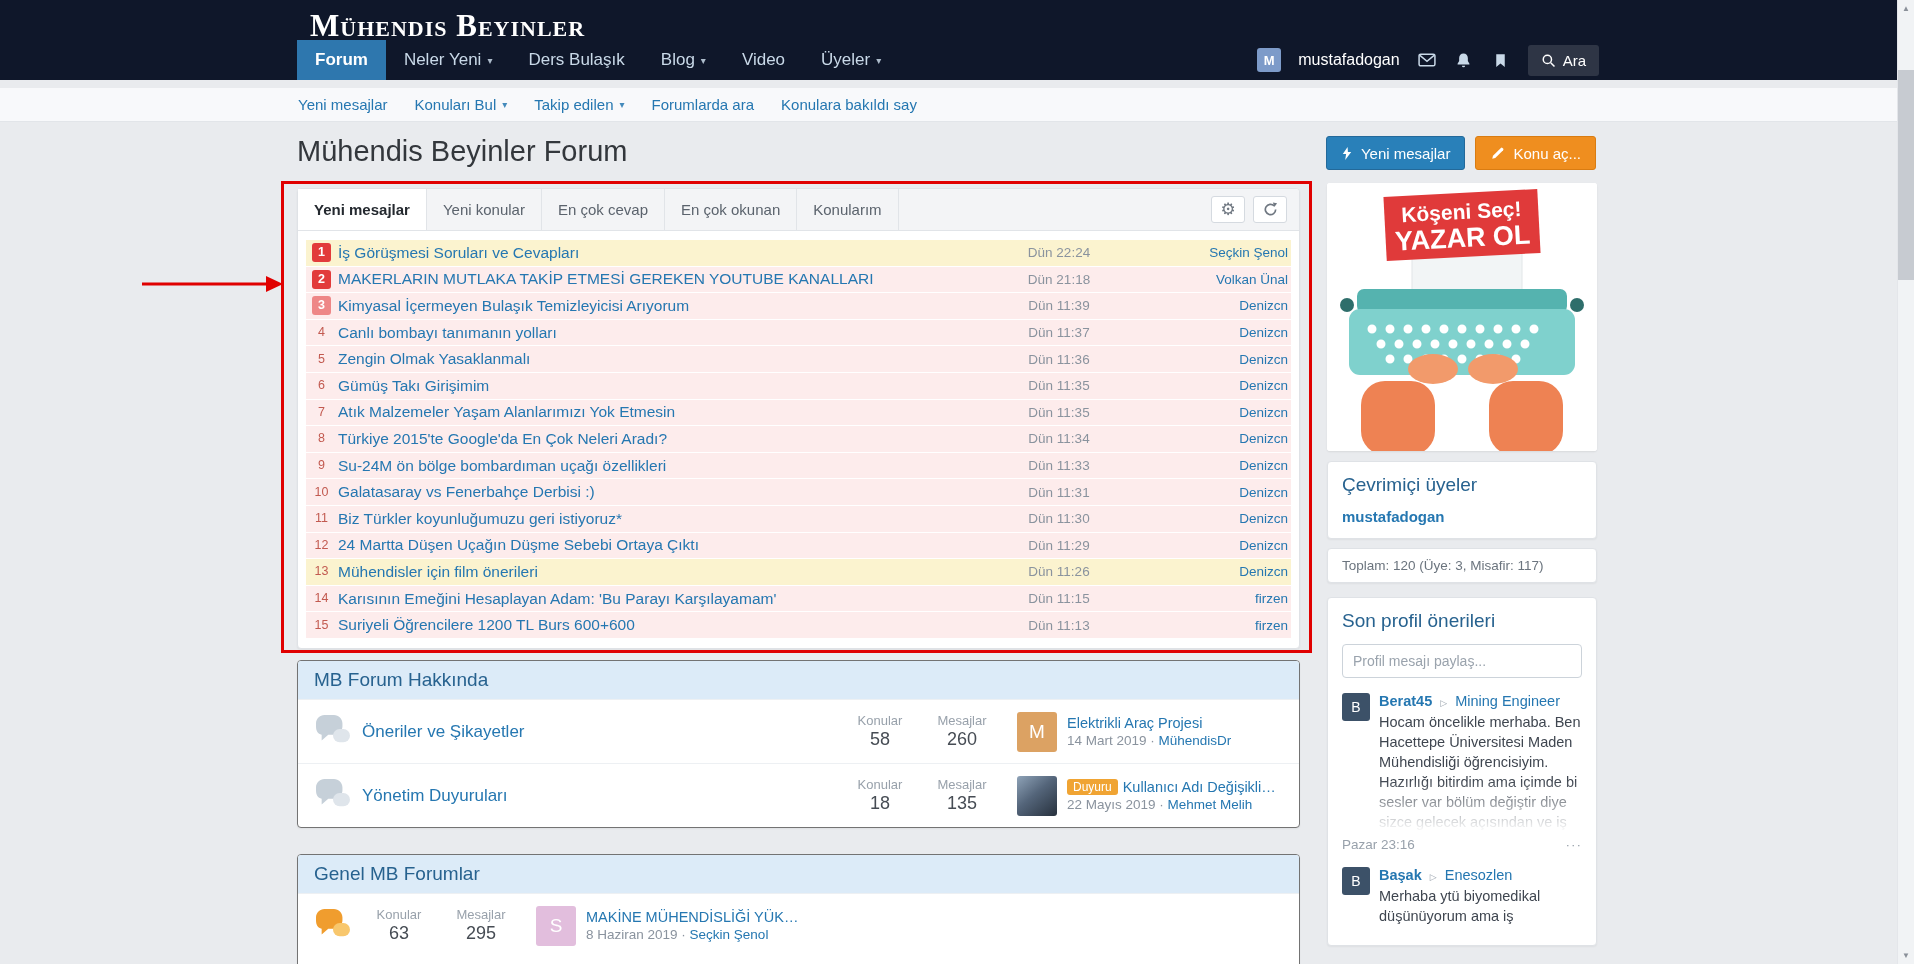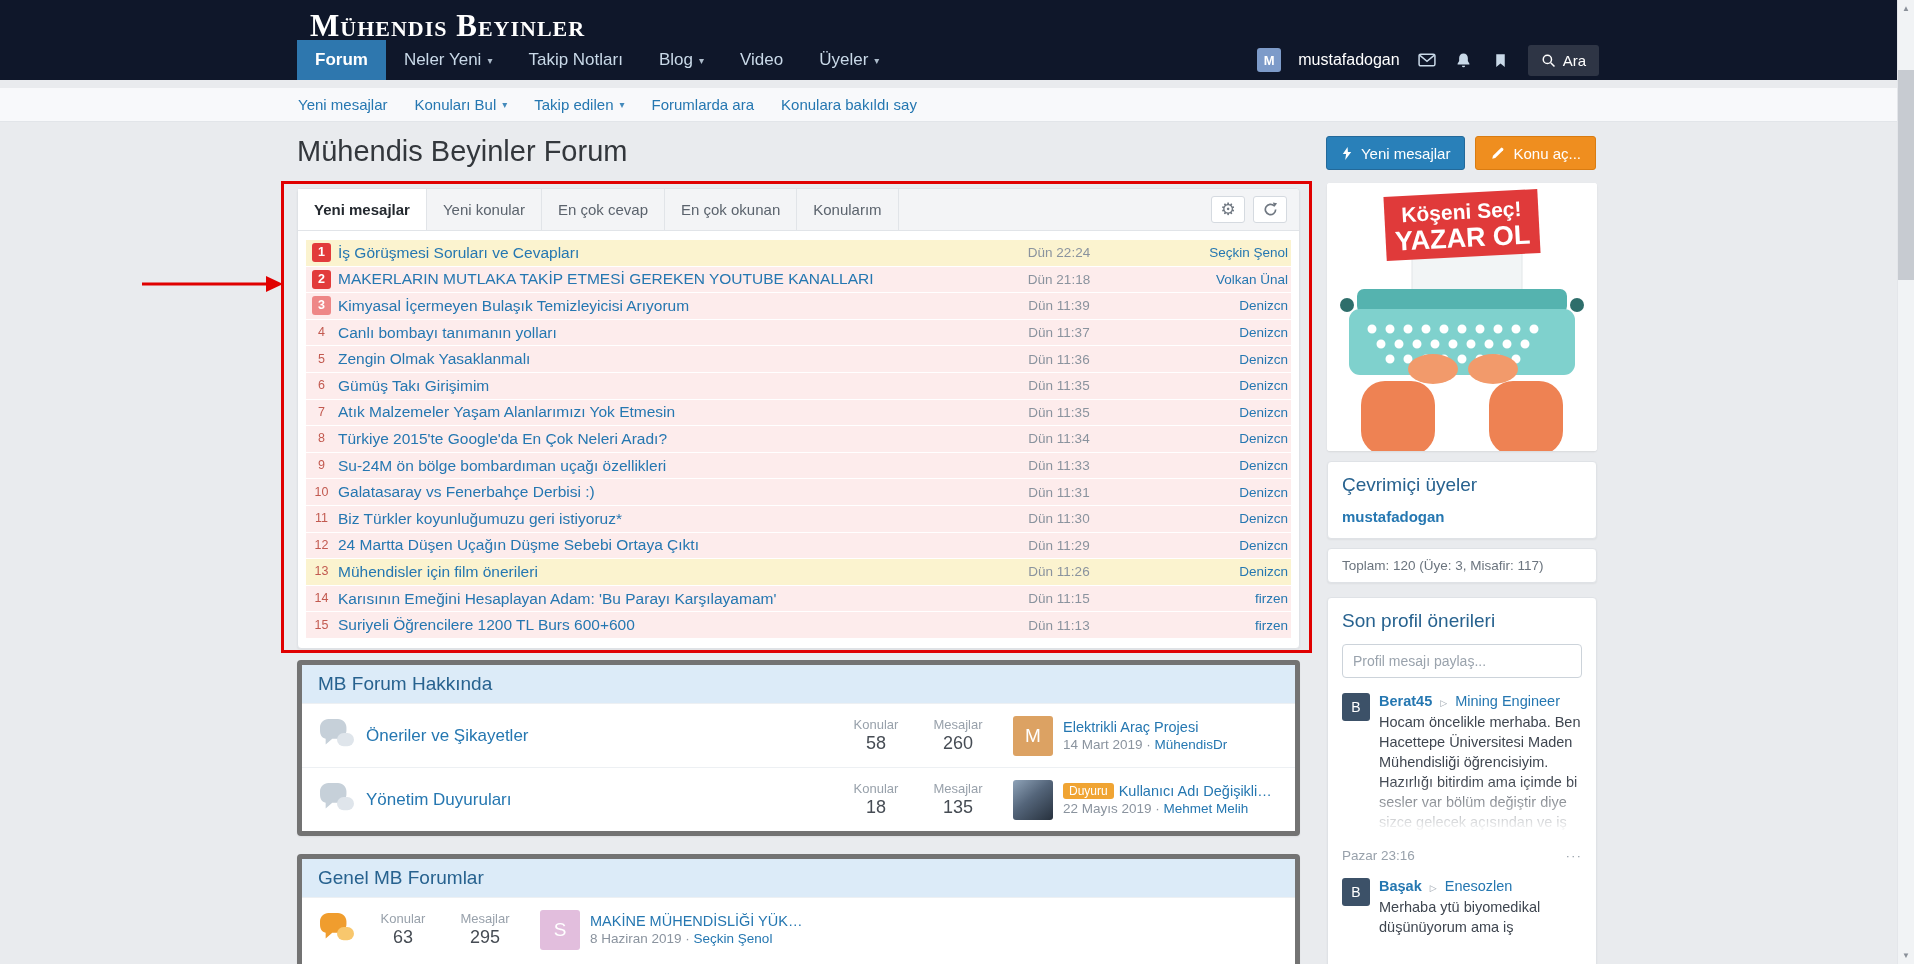--- a/index.html
+++ b/index.html
@@ -41,21 +41,21 @@
 .thread-row{display:flex;align-items:center;height:26.6px;font-size:15.5px;border-bottom:1px solid #fff}
 .thread-row[data-variant="pink"]{background:#fdecec}
 .thread-row[data-variant="yellow"]{background:#fbf3cf}
 .tnum{flex:none;width:19px;height:19px;line-height:19px;text-align:center;margin:0 7px 0 6px;border-radius:3px;font-size:12.5px;color:#c25a50}
 .tnum[data-badge="red"]{background:#e23b3b;color:#fff;font-weight:bold}
 .tnum[data-badge="soft"]{background:#ee8787;color:#fff;font-weight:bold}
 .ttitle{flex:1;color:#2577b1;white-space:nowrap;overflow:hidden;text-overflow:ellipsis}
 .ttime{flex:none;width:120px;text-align:center;color:#8a939e;font-size:13.5px}
 .tauthor{flex:none;width:172px;text-align:right;color:#2577b1;font-size:13.5px;padding-right:3px}
 
-.forum-section{position:absolute;left:297px;width:1003px;background:#fff;border:5px solid #737373;border-radius:4px;overflow:hidden;box-shadow:0 1px 2px rgba(0,0,0,.05)}
+.forum-section{position:absolute;left:297px;width:1003px;background:#fff;border:1px solid #737373;border-radius:4px;overflow:hidden;box-shadow:0 1px 2px rgba(0,0,0,.05)}
 [data-name="forum-sections"]>section:nth-of-type(1){top:660px}
 [data-name="forum-sections"]>section:nth-of-type(2){top:854px;height:115px}
 .section-header{display:block;background:#dcebf8;color:#27628f;font-size:19px;padding:8px 16px}
 .forum-row{display:flex;align-items:center;height:64px;border-top:1px solid #edf0f3;padding:0 16px}
 .forum-icon{flex:none;width:44px}
 .forum-icon[data-variant="gray"] .b1{fill:#c6d0d9}
 .forum-icon[data-variant="gray"] .b2{fill:#dfe5eb}
 .forum-icon[data-variant="orange"] .b1{fill:#f09d2e}
 .forum-icon[data-variant="orange"] .b2{fill:#f8c76d}
 .forum-title{flex:1;font-size:17px;color:#2577b1;padding-left:4px;min-width:0;white-space:nowrap;overflow:hidden;text-overflow:ellipsis}
@@ -90,21 +90,21 @@
 .post-main{display:flex;gap:9px}
 .pcontent{flex:1;min-width:0}
 .pavatar{flex:none;width:28px;height:28px;border-radius:3px;background:#3c5168;color:#fff;font-size:14px;display:flex;align-items:center;justify-content:center;cursor:pointer}
 .pname{font-size:14.5px;white-space:nowrap;overflow:hidden}
 .pname a{color:#2577b1}
 .pname .puser{font-weight:bold}
 .psep{color:#9aa3ad;font-size:9px;margin:0 4px}
 .pbody{font-size:14.5px;color:#3f4650;line-height:1.38;margin-top:3px}
 .pbody[data-variant="fade"]{max-height:150px;overflow:hidden;position:relative}
 .pbody[data-variant="fade"]::after{content:"";position:absolute;left:0;right:0;bottom:0;height:52px;background:linear-gradient(rgba(255,255,255,0),#fff)}
-.pmeta{display:flex;justify-content:space-between;margin-top:16px;font-size:13.5px;color:#98a1ab}
+.pmeta{display:flex;justify-content:space-between;margin-top:5px;font-size:13.5px;color:#98a1ab}
 .pmore{color:#98a1ab;letter-spacing:1px;cursor:pointer}
 
 .scrollbar{position:absolute;top:0;right:0;width:17px;height:964px;background:#f1f3f5;border-left:1px solid #e4e6ea;z-index:60}
 .sb-arrow{height:17px;display:flex;align-items:center;justify-content:center;font-size:8px;color:#8a9099;cursor:pointer}
 .sb-up{position:absolute;top:0;left:0;right:0}
 .sb-down{position:absolute;bottom:0;left:0;right:0}
 .sb-thumb{position:absolute;top:70px;left:0;width:17px;height:210px;background:#c7cbd1;cursor:pointer}
 
 .anno-rect{position:absolute;left:281px;top:181px;width:1031px;height:472px;border:3px solid #e00000;z-index:70;pointer-events:none}
 .anno-arrow{position:absolute;left:140px;top:268px;z-index:70;pointer-events:none}
@@ -119,21 +119,21 @@
 
   <a class="nav-item" data-name="nav-item" data-state="active">
         <span data-name="nav-item-label">Forum</span>
 
       </a>
       <a class="nav-item" data-name="nav-item" data-state="">
         <span data-name="nav-item-label">Neler Yeni</span>
         <span class="caret" data-name="chevron-down-icon">▾</span>
       </a>
       <a class="nav-item" data-name="nav-item" data-state="">
-        <span data-name="nav-item-label">Takip Notları</span>
+        <span data-name="nav-item-label">Ders Bulaşık</span>
 
       </a>
       <a class="nav-item" data-name="nav-item" data-state="">
         <span data-name="nav-item-label">Blog</span>
         <span class="caret" data-name="chevron-down-icon">▾</span>
       </a>
       <a class="nav-item" data-name="nav-item" data-state="">
         <span data-name="nav-item-label">Video</span>
 
       </a>

